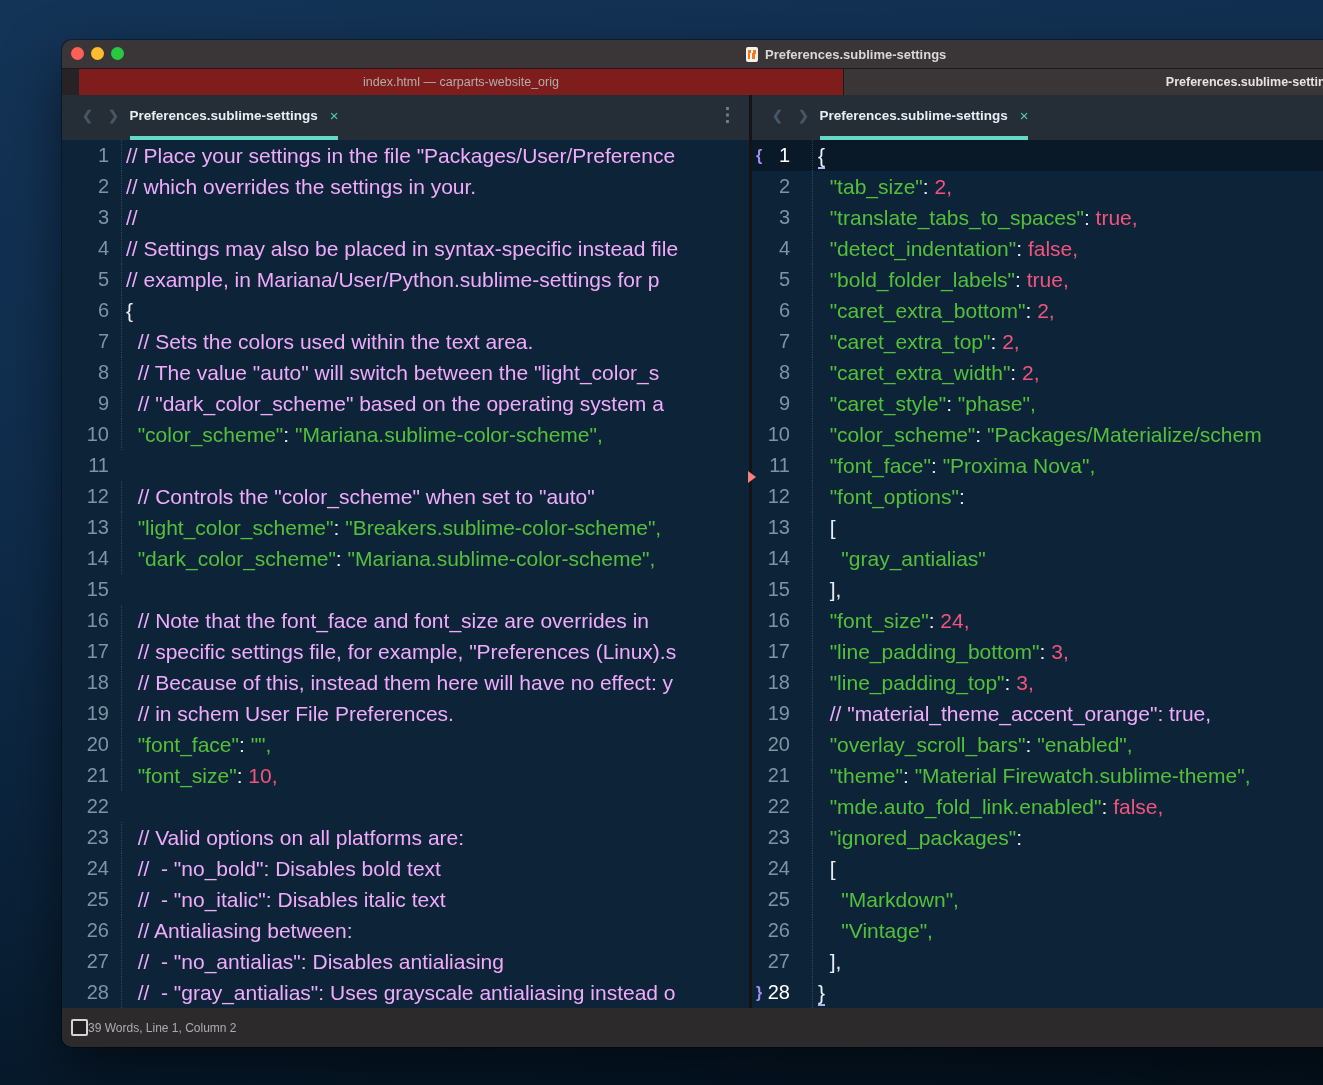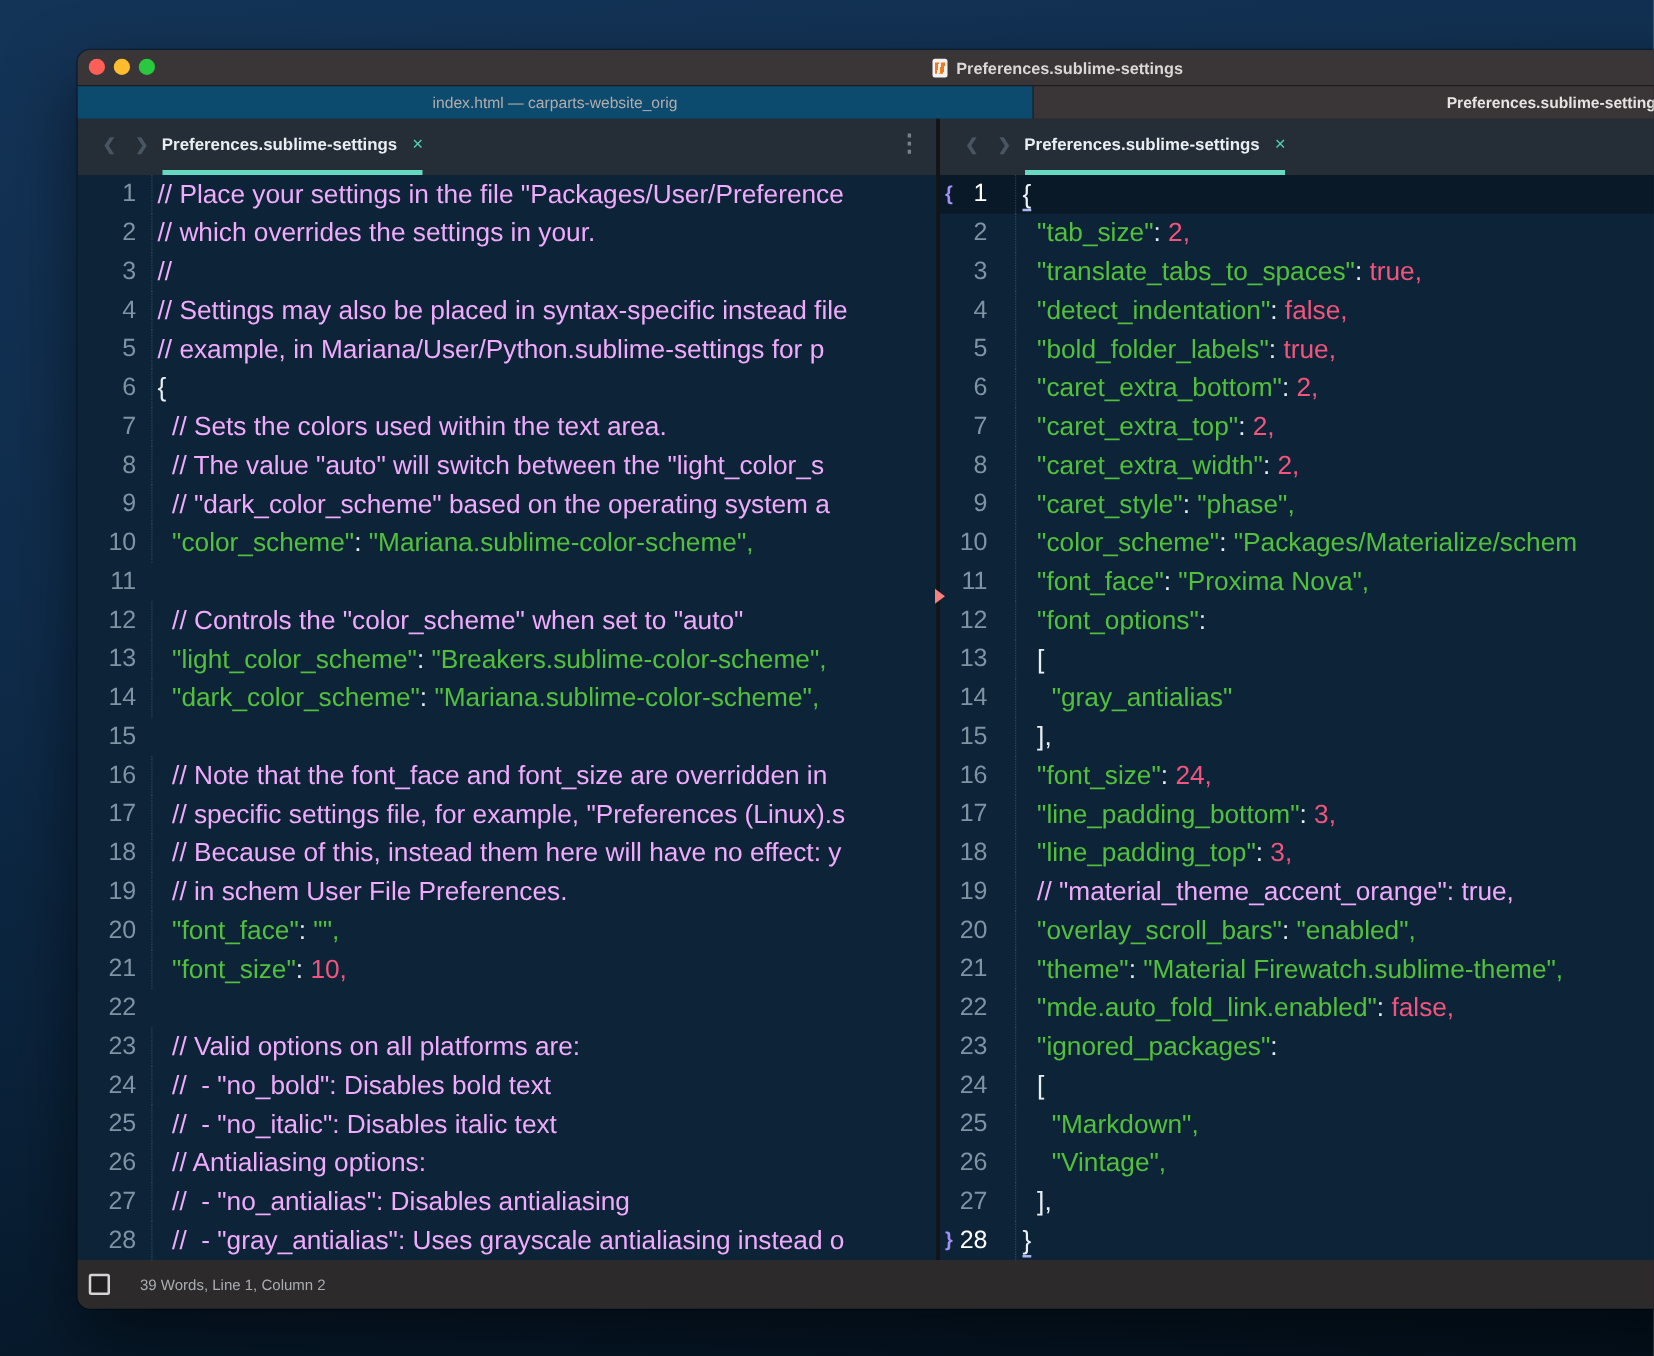--- a/index.html
+++ b/index.html
@@ -21,21 +21,21 @@
   .tl-yellow{left:29px;background:#febc2e;}
   .tl-green{left:49px;background:#28c840;}
   .title-group{position:absolute;left:684px;top:0;height:28px;display:flex;align-items:center;gap:7px;}
   .doc-icon{width:12px;height:15px;background:#f4f2f0;border-radius:2px;position:relative;flex:none;}
   .doc-icon::before{content:"";position:absolute;left:2px;right:2px;top:3px;bottom:3px;
     background:repeating-linear-gradient(100deg,#ef7b1e 0 3px,rgba(0,0,0,0) 3px 5px);}
   .win-title{color:#dad7d6;font-size:13px;font-weight:700;white-space:nowrap;}
   
   .native-tabs{height:27px;display:flex;background:#272324;border-top:1px solid rgba(0,0,0,.25);box-sizing:border-box;}
   .ntab{display:flex;align-items:center;justify-content:center;white-space:nowrap;overflow:hidden;}
-  .ntab-inactive{width:765px;background:#0c4a6e;border-right:1px solid #1c1919;box-sizing:border-box;}
+  .ntab-inactive{width:765px;background:#7f1d1d;border-right:1px solid #1c1919;box-sizing:border-box;margin-left:17px;}
   .ntab-inactive .ntab-label{color:#b2adac;font-size:12.5px;}
   .ntab-active{flex:1;background:#3a3637;}
   .ntab-active .ntab-label{color:#e6e3e2;font-size:12.5px;font-weight:700;}
   
   .main{position:absolute;left:0;top:55px;right:0;bottom:0;display:flex;flex-direction:column;}
   .editor-row{display:flex;height:913px;}
   .pane{display:flex;flex-direction:column;overflow:hidden;}
   .pane1{width:687px;flex:none;}
   .pane2{flex:1;}
   .vdivider{width:3px;flex:none;background:#161314;}
@@ -60,21 +60,21 @@
   .p2 .lnum{width:38px;}
   .p2 .codeline{margin-left:22px;padding-left:5px;}
   .tc{color:#f0abfc;}
   .ts{color:#53c03b;}
   .tn{color:#f2547d;}
   .tp{color:#e8edf2;}
   .tbu{color:#eef1ff;border-bottom:2px solid #aab6f0;}
   
   .statusbar{height:39px;flex:none;background:#2d2a2c;display:flex;align-items:center;}
   .status-icon{width:13px;height:13px;border:2px solid #d4d4d6;background:#211f20;border-radius:2px;margin-left:9px;flex:none;}
-  .status-text{color:#a9adb2;font-size:12px;margin-left:24px;white-space:nowrap;}
+  .status-text{color:#a9adb2;font-size:12px;white-space:nowrap;}
   
   .split-marker{position:absolute;left:748px;top:471px;width:0;height:0;
     border-top:6px solid transparent;border-bottom:6px solid transparent;border-left:8px solid #f8807e;z-index:5;}
 </style>
 </head>
 <body>
 
 <div class="window">
 
   <div class="titlebar">
@@ -165,21 +165,21 @@
             <div class="row">
               <span class="lnum">14</span>
               <span class="codeline"><span class="ts">  "dark_color_scheme"</span><span class="tp">: </span><span class="ts">"Mariana.sublime-color-scheme",</span></span>
             </div>
             <div class="row">
               <span class="lnum">15</span>
               <span class="codeline"></span>
             </div>
             <div class="row">
               <span class="lnum">16</span>
-              <span class="codeline"><span class="tc">  // Note that the font_face and font_size are overridden in</span></span>
+              <span class="codeline"><span class="tc">  // Note that the font_face and font_size are overrides in</span></span>
             </div>
             <div class="row">
               <span class="lnum">17</span>
               <span class="codeline"><span class="tc">  // specific settings file, for example, "Preferences (Linux).s</span></span>
             </div>
             <div class="row">
               <span class="lnum">18</span>
               <span class="codeline"><span class="tc">  // Because of this, instead them here will have no effect: y</span></span>
             </div>
             <div class="row">
@@ -205,21 +205,21 @@
             <div class="row">
               <span class="lnum">24</span>
               <span class="codeline"><span class="tc">  //  - "no_bold": Disables bold text</span></span>
             </div>
             <div class="row">
               <span class="lnum">25</span>
               <span class="codeline"><span class="tc">  //  - "no_italic": Disables italic text</span></span>
             </div>
             <div class="row">
               <span class="lnum">26</span>
-              <span class="codeline"><span class="tc">  // Antialiasing options:</span></span>
+              <span class="codeline"><span class="tc">  // Antialiasing between:</span></span>
             </div>
             <div class="row">
               <span class="lnum">27</span>
               <span class="codeline"><span class="tc">  //  - "no_antialias": Disables antialiasing</span></span>
             </div>
             <div class="row">
               <span class="lnum">28</span>
               <span class="codeline"><span class="tc">  //  - "gray_antialias": Uses grayscale antialiasing instead o</span></span>
             </div>
           </div>

